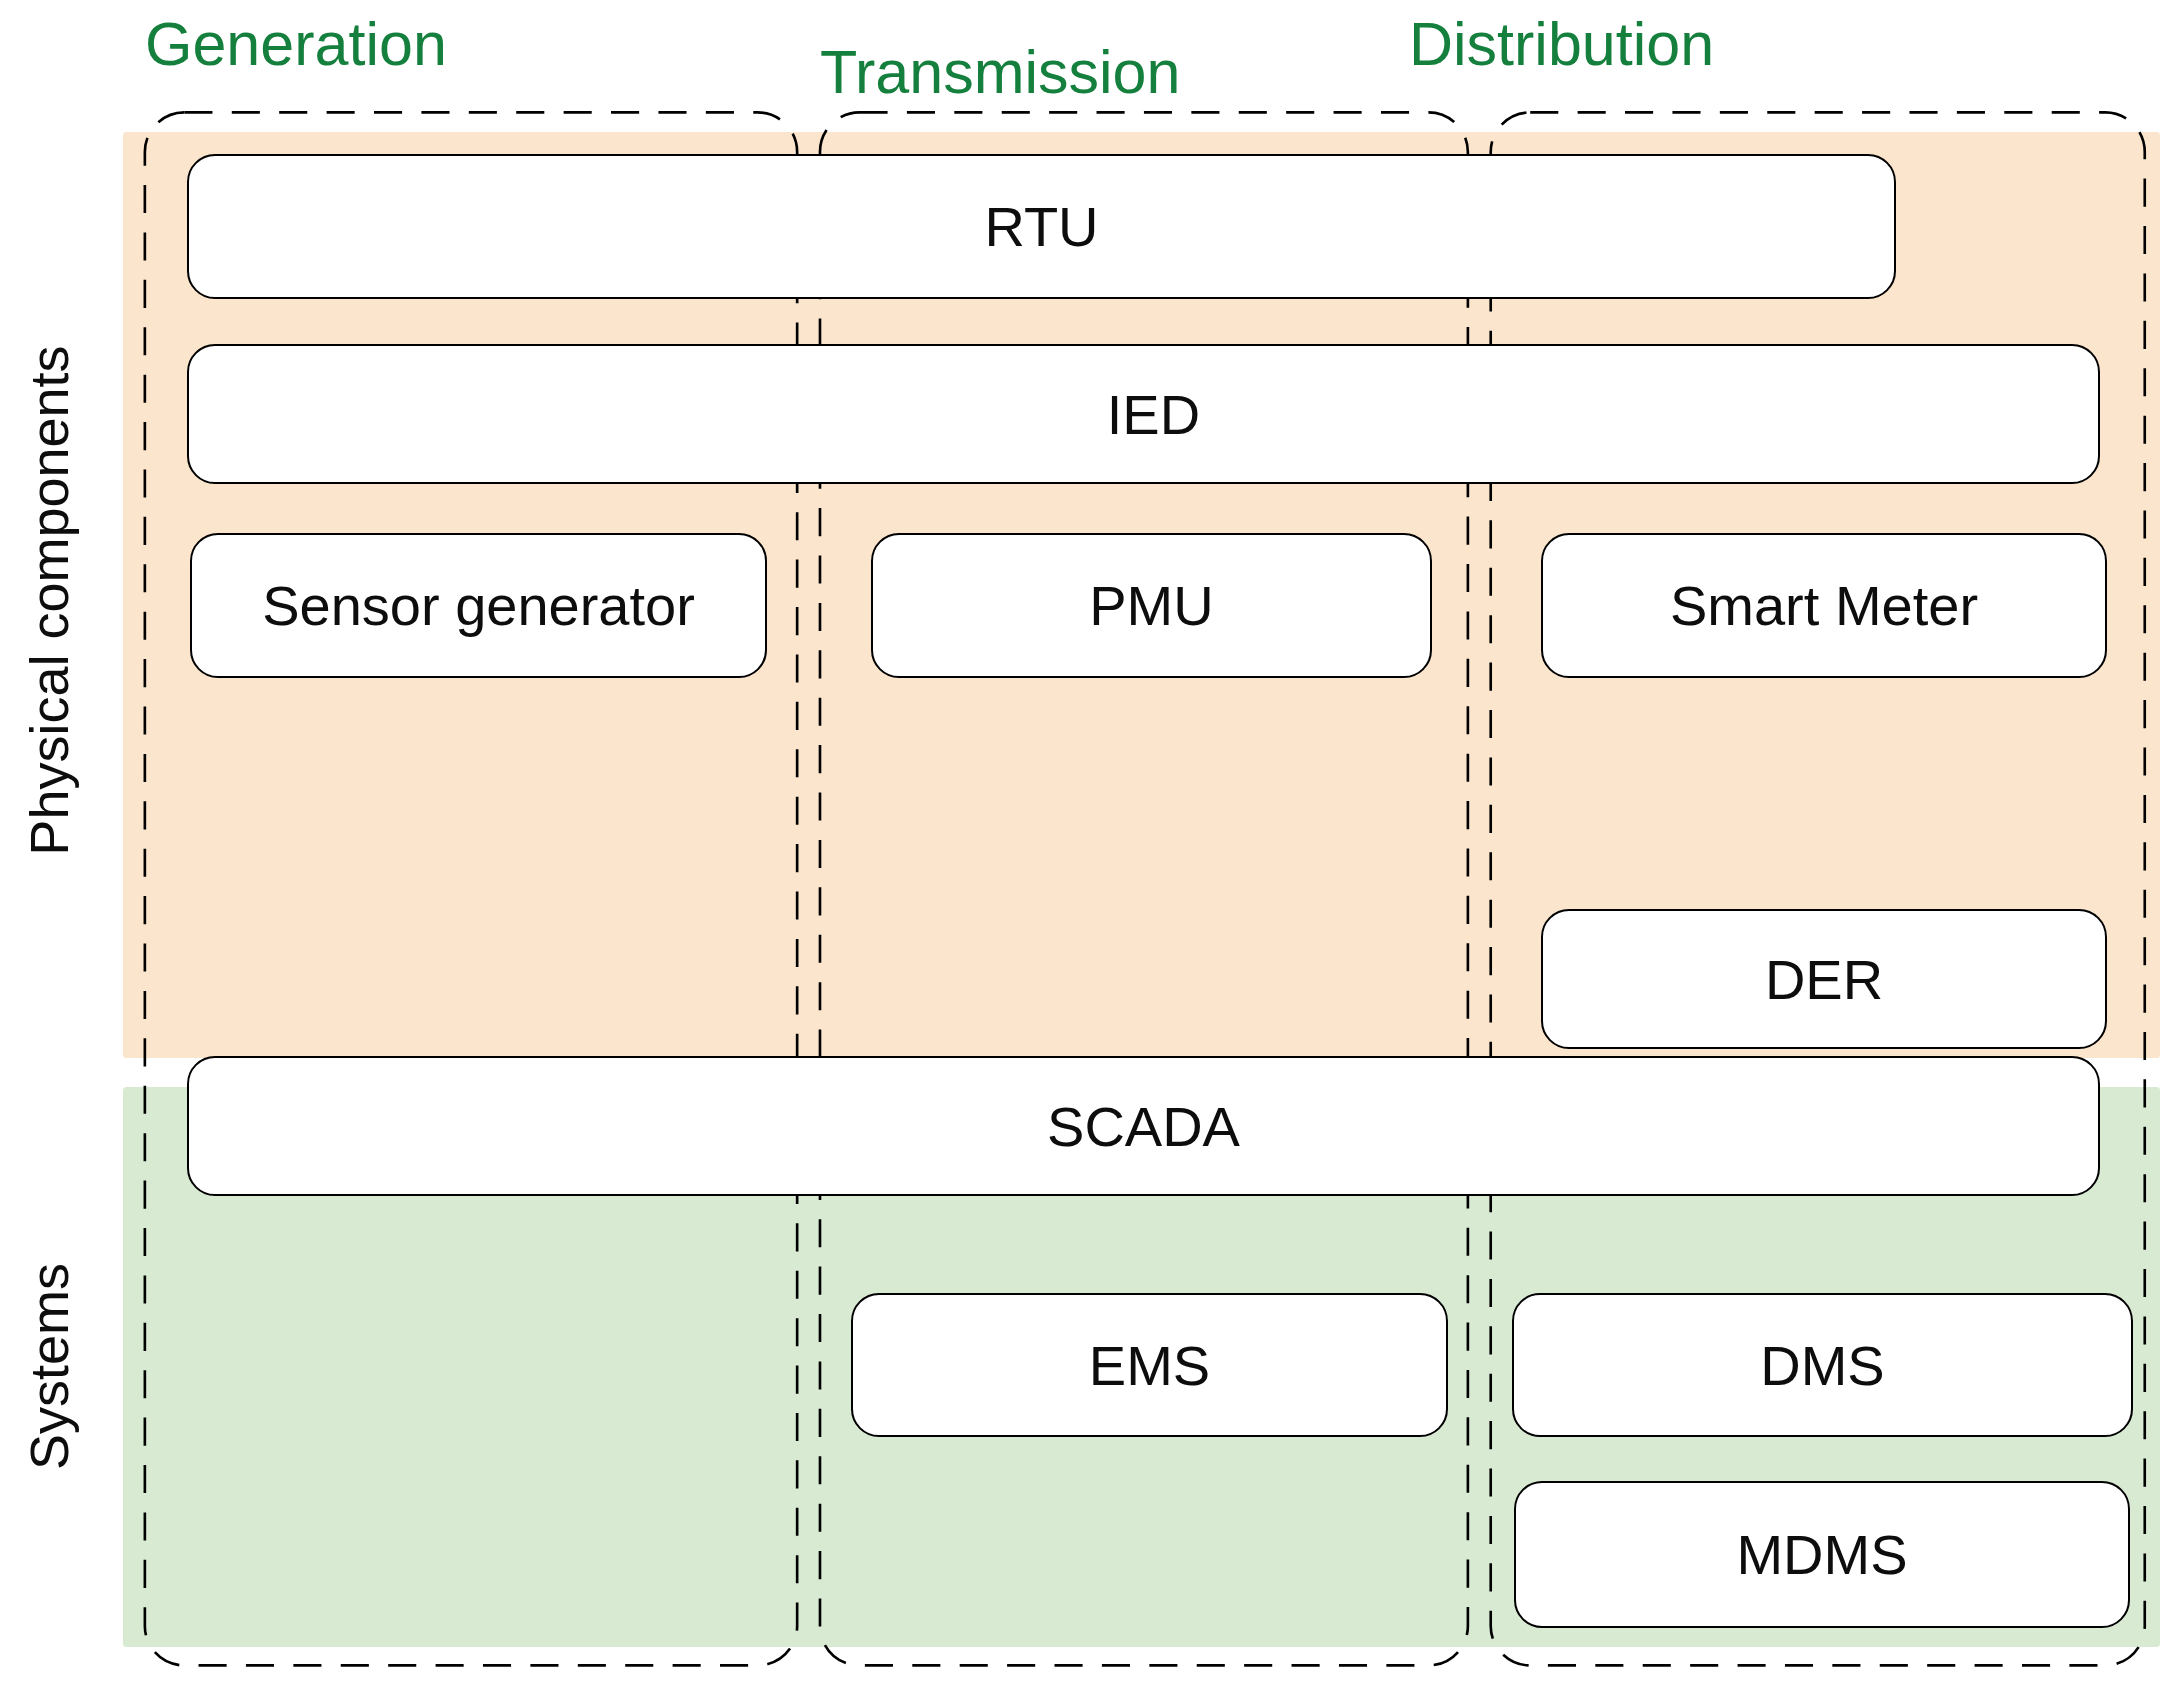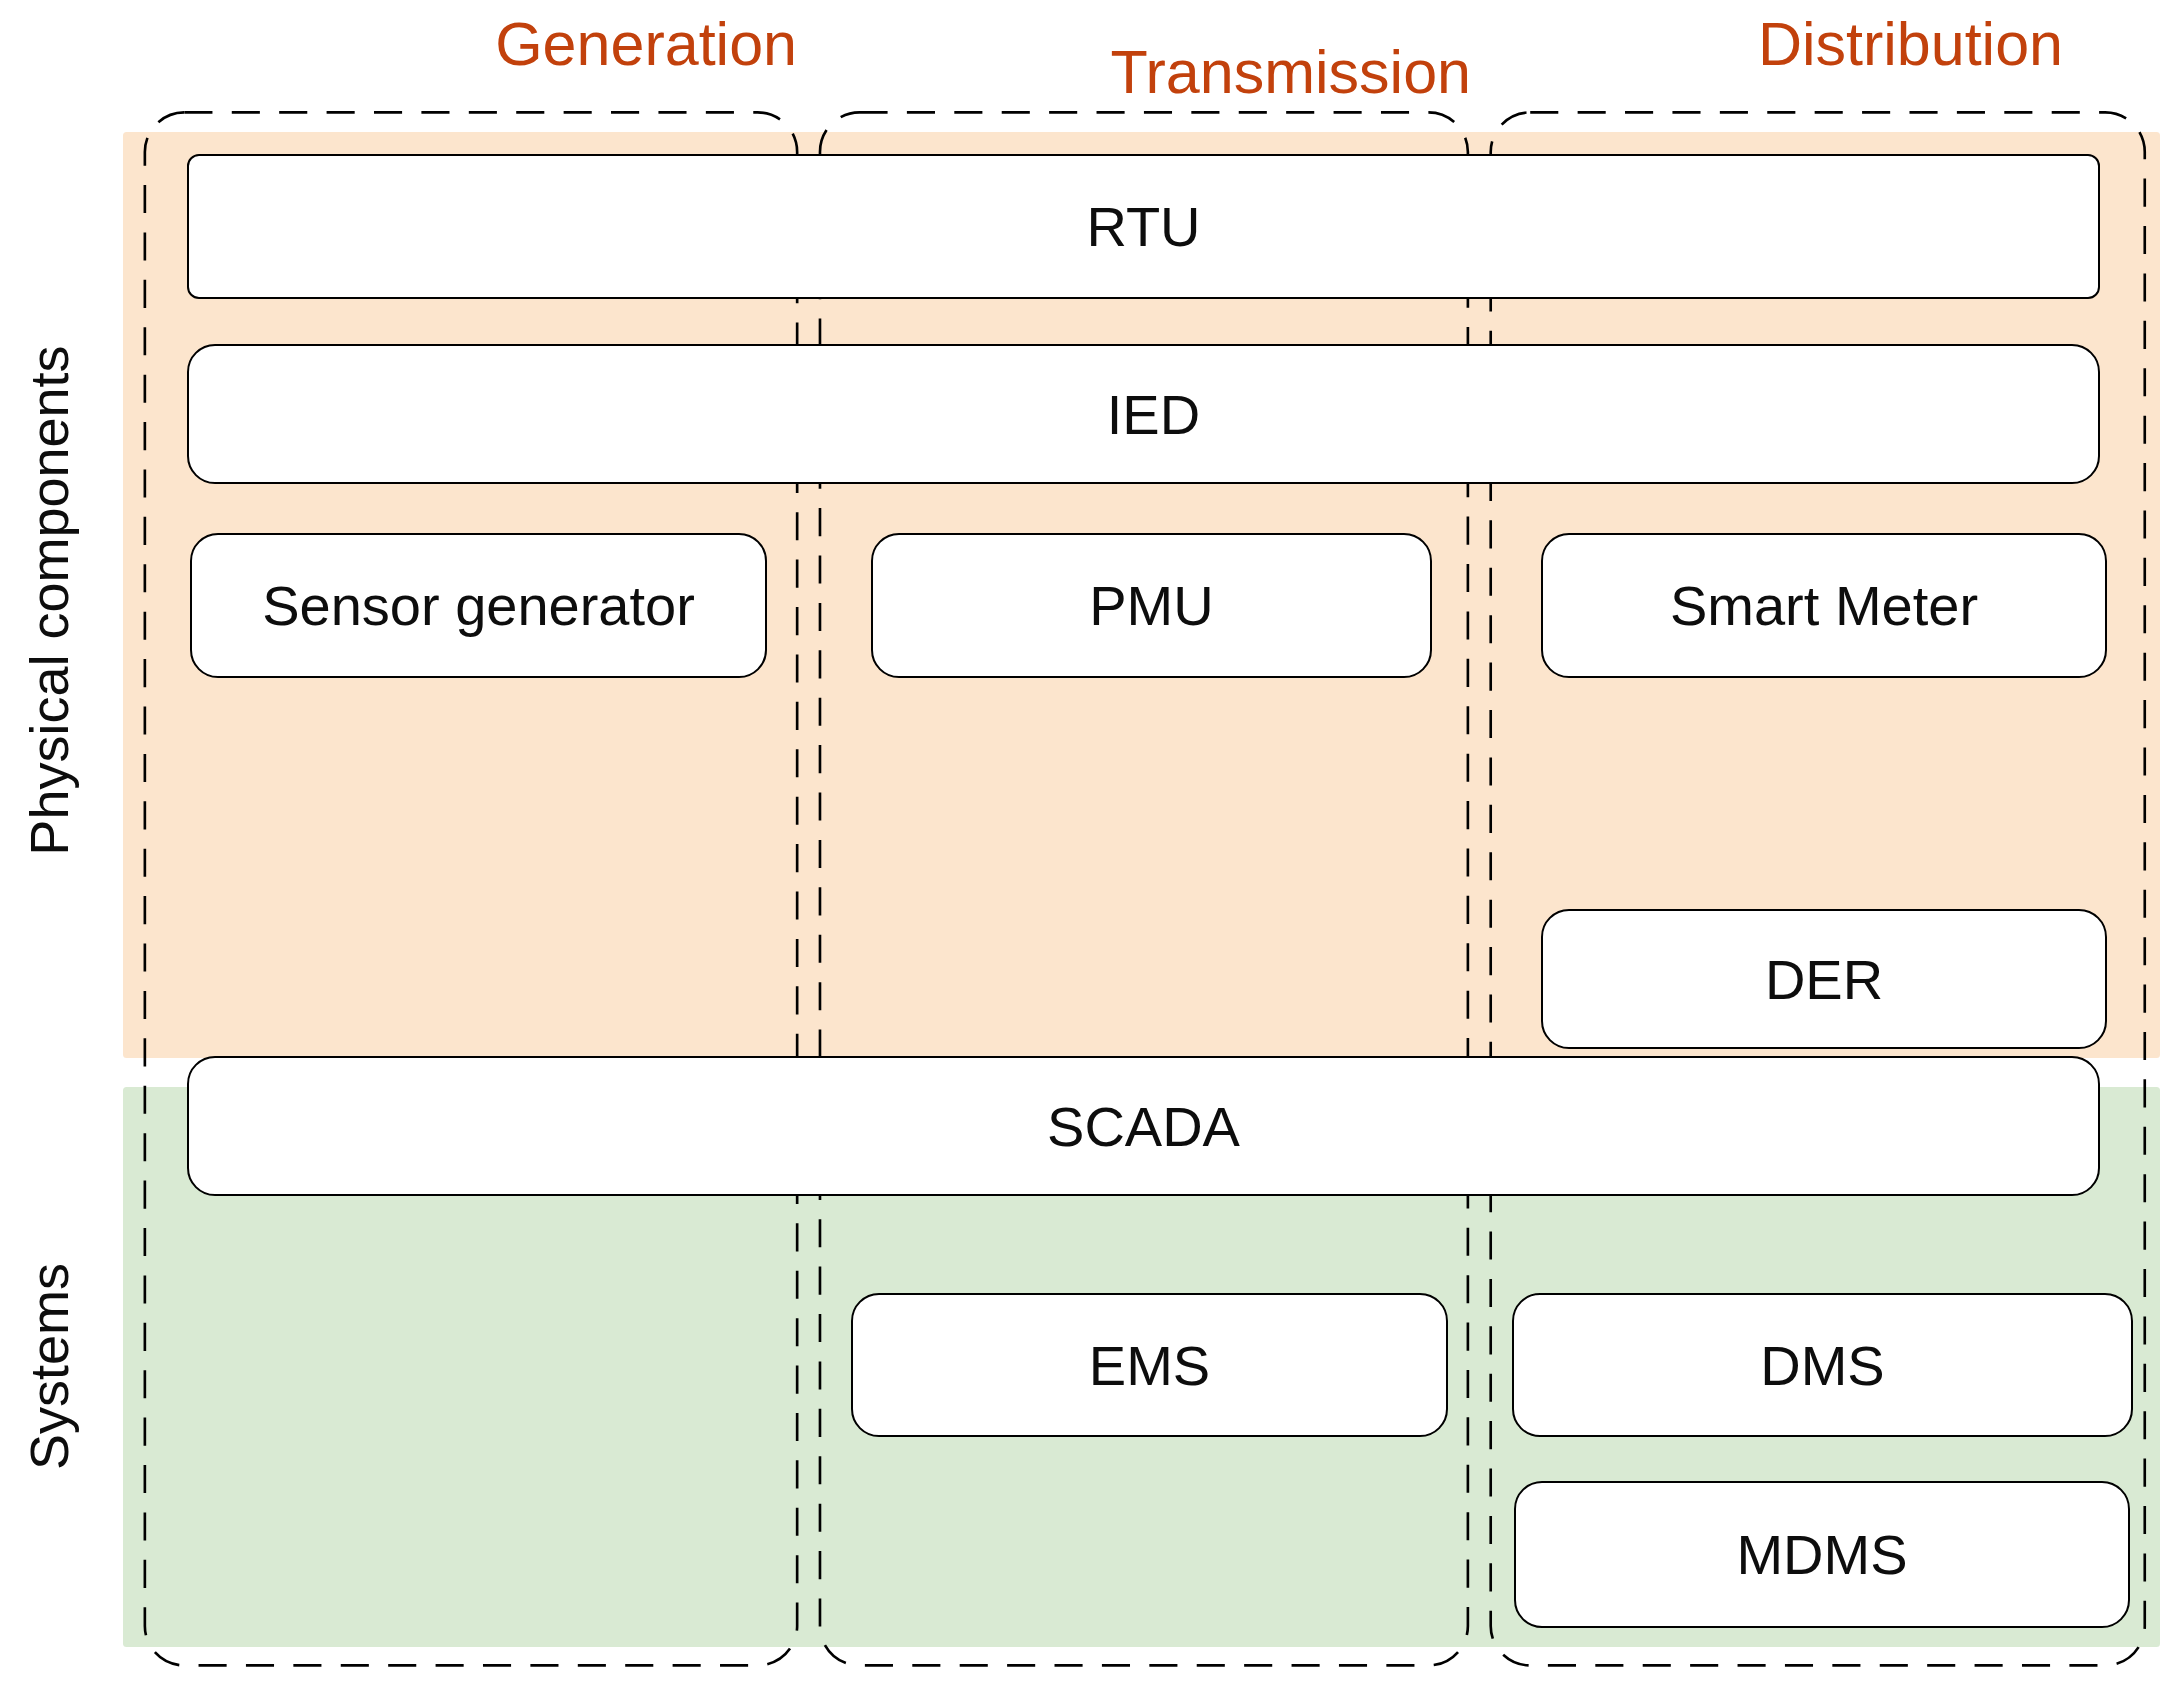--- a/index.html
+++ b/index.html
@@ -7,23 +7,23 @@
     position:relative;
     width:2179px;height:1683px;
     background:#ffffff;
     font-family:"Liberation Sans","DejaVu Sans",sans-serif;
     color:#000;
     overflow:hidden;
   }
   .col-header{
     position:absolute;
     top:8.8px;height:70px;line-height:70px;
-    text-align:right;
+    text-align:left;
     font-size:61px;
-    color:#c2410c;
+    color:#15803d;
     white-space:nowrap;
   }
   .band{
     position:absolute;
     left:123px;width:2037px;
     border-radius:3.5px;
   }
   .band.physical{top:132px;height:926px;}
   .band.systems{top:1087px;height:560px;}
   .side-label{
@@ -72,21 +72,21 @@
 
   <div class="side-label physical">Physical components</div>
   <div class="side-label systems">Systems</div>
 
   <svg id="outlines" viewBox="0 0 2482 1917" xmlns="http://www.w3.org/2000/svg">
     <rect x="165" y="128" width="743" height="1769" rx="45"></rect>
     <rect x="934" y="128" width="738" height="1769" rx="45"></rect>
     <rect x="1698" y="128" width="745" height="1769" rx="45"></rect>
   </svg>
 
-  <div class="node" style="left:187px;top:154px;width:1913px;height:145px;border-radius:12px;">RTU</div>
+  <div class="node" style="left:187px;top:154px;width:1709px;height:145px;">RTU</div>
   <div class="node" style="left:187px;top:344px;width:1913px;height:140px;padding-left:20px;">IED</div>
   <div class="node" style="left:190px;top:533px;width:577px;height:145px;">Sensor generator</div>
   <div class="node" style="left:871px;top:533px;width:561px;height:145px;">PMU</div>
   <div class="node" style="left:1541px;top:533px;width:566px;height:145px;">Smart Meter</div>
   <div class="node" style="left:1541px;top:909px;width:566px;height:140px;">DER</div>
 
   <div class="node" style="left:187px;top:1056px;width:1913px;height:140px;">SCADA</div>
   <div class="node" style="left:851px;top:1293px;width:597px;height:144px;">EMS</div>
   <div class="node" style="left:1512px;top:1293px;width:621px;height:144px;">DMS</div>
   <div class="node" style="left:1514px;top:1481px;width:616px;height:147px;">MDMS</div>

